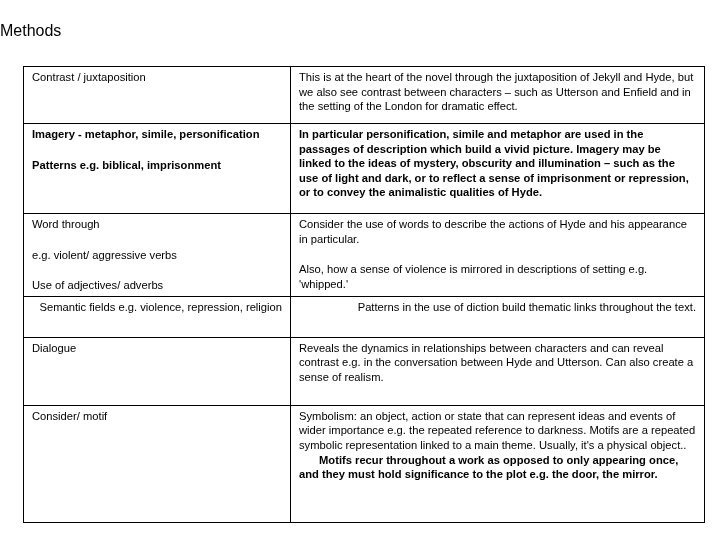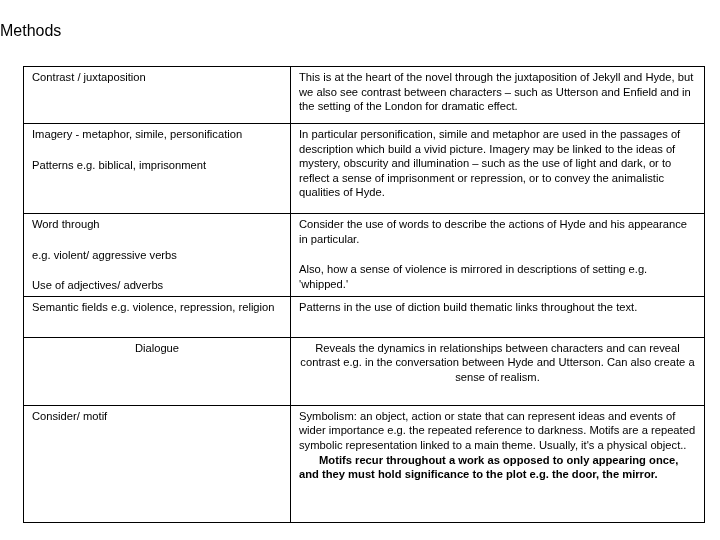--- a/index.html
+++ b/index.html
@@ -19,24 +19,24 @@
   table.methods td {
     border: 1.5px solid #000; vertical-align: top;
     padding: 3px 8px 3px 8px;
   }
   col.c1 { width: 267px; }
   col.c2 { width: 414px; }
   .line { display: block; }
   .gap { margin-top: 16px; }
   .bold { font-weight: bold; margin-left: 20px; }
   tr.r1 td { height: 50px; }
-  tr.r2 td { height: 83px; }
+  tr.r2 td { height: 83px; font-weight: bold; }
   tr.r3 td { height: 65px; }
-  tr.r4 td { height: 34px; }
-  tr.r5 td { height: 61px; text-align: center; }
+  tr.r4 td { height: 34px; text-align: right; }
+  tr.r5 td { height: 61px; }
   tr.r6 td { height: 46px; }
   tr.r7 td { height: 110px; }
 </style>
 </head>
 <body>
 
 <div class="title">Methods</div>
 
 <table class="methods">
   <colgroup>

